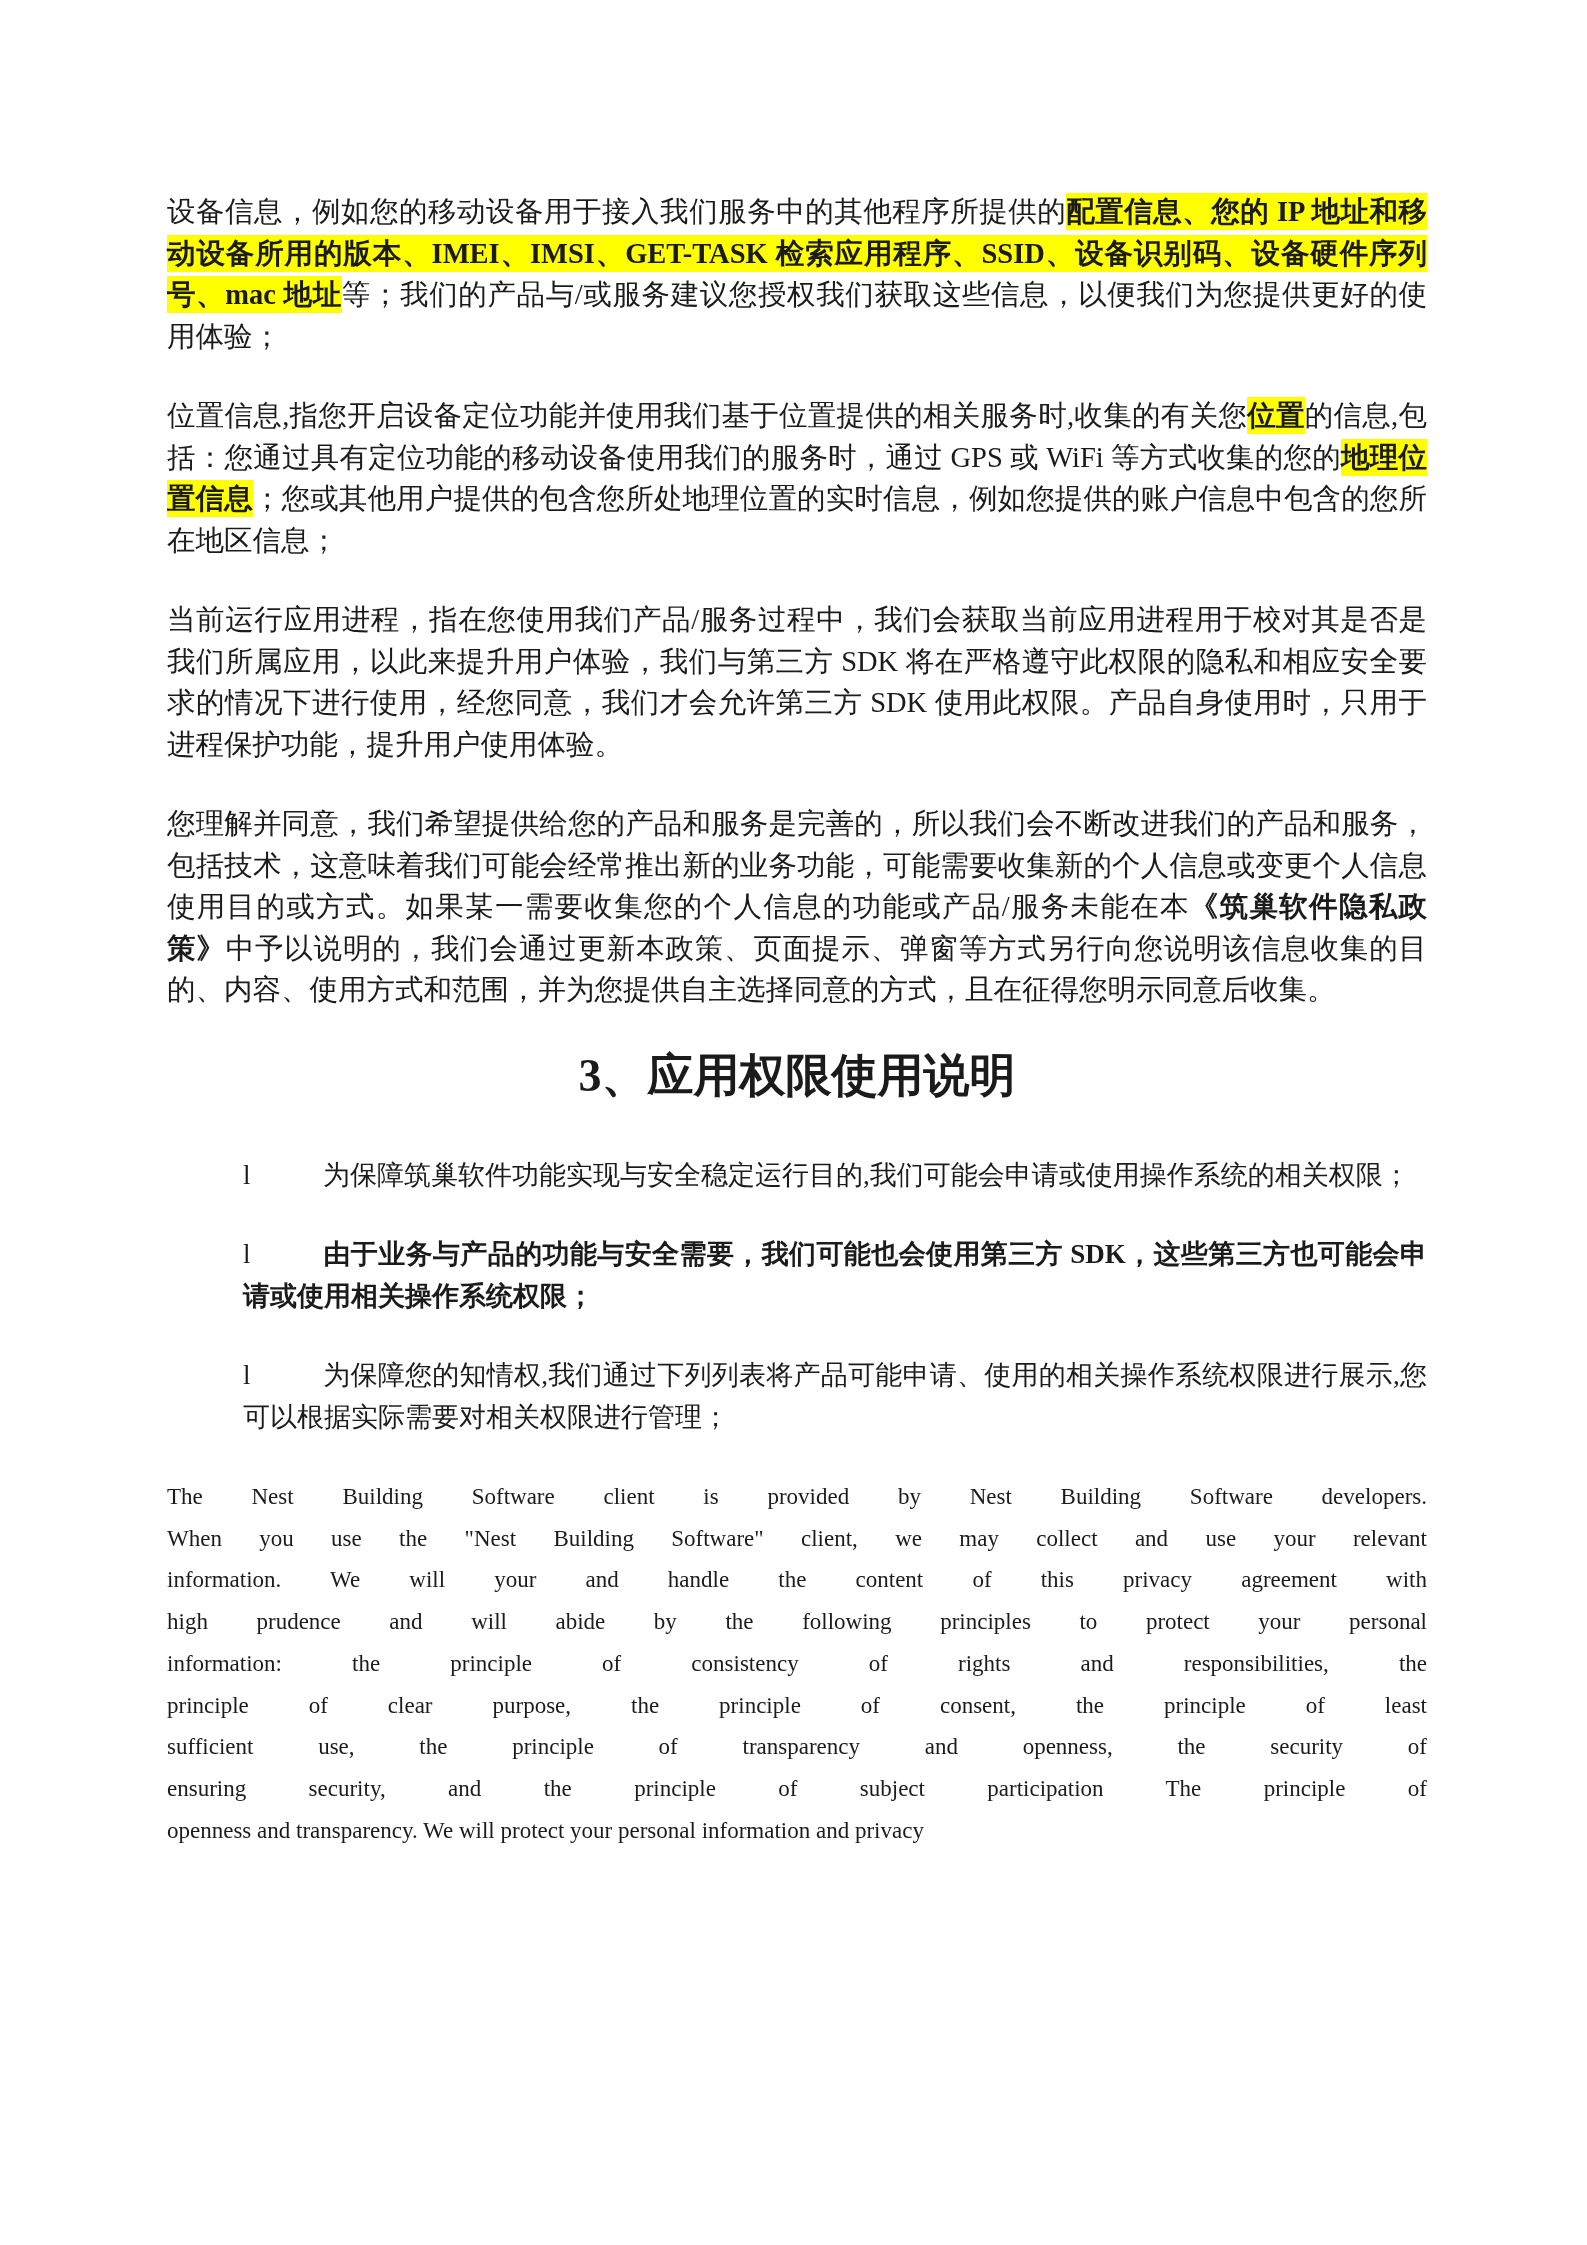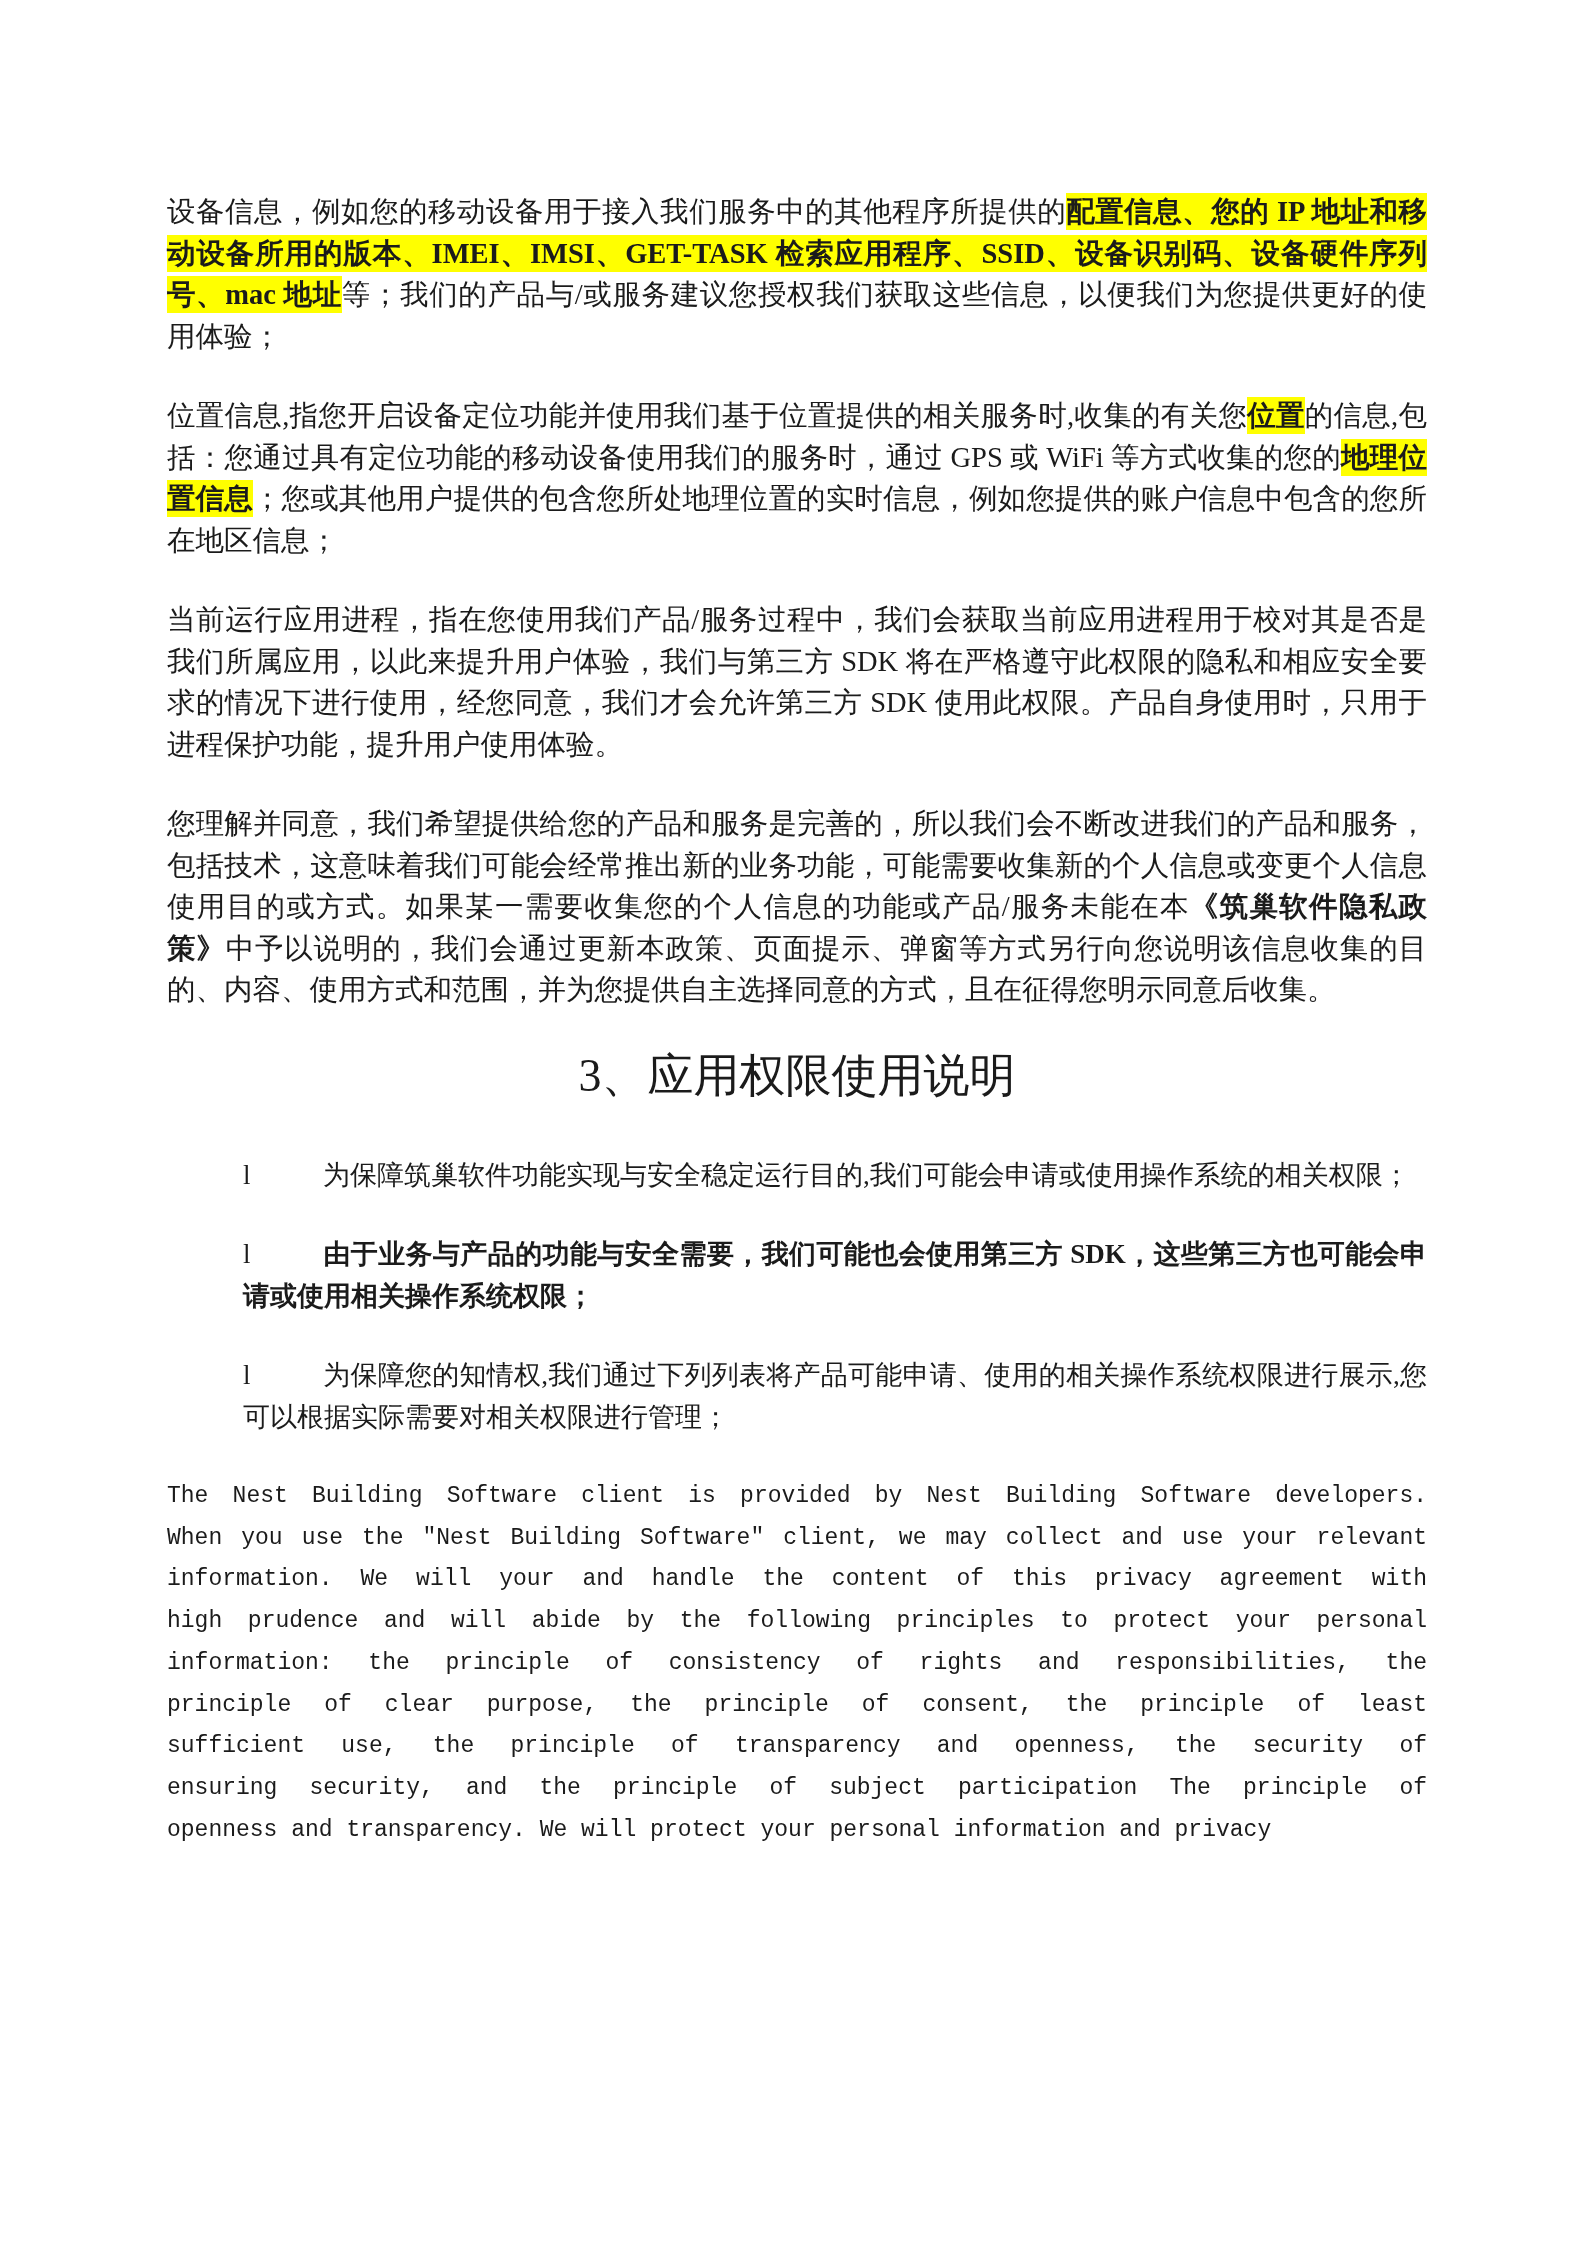--- a/index.html
+++ b/index.html
@@ -26,39 +26,39 @@
   }
   p.cn mark{
     background:#ffff00;
     color:inherit;
     font-weight:bold;
     padding:3px 0;
   }
   p.cn strong{font-weight:bold;}
   h1.heading{
     font-size:46px;
-    font-weight:400;
+    font-weight:700;
     line-height:54px;
     text-align:center;
     margin:34px 0 52px 0;
   }
   .bullet{
     font-size:27px;
     line-height:41.5px;
     text-align:justify;
     margin:0 0 38px 76px;
   }
   .bullet .marker{
     display:inline-block;
     width:80px;
     font-size:27px;
   }
   .bullet .btext.b{font-weight:bold;}
   .en-line{
-    font-family:Liberation Mono, monospace;
+    font-family:Liberation Serif, serif;
     font-size:23px;
     line-height:41.7px;
     text-align:justify;
     text-align-last:justify;
   }
   .en-line.last{text-align-last:left;}
 </style>
 </head>
 <body>
 

